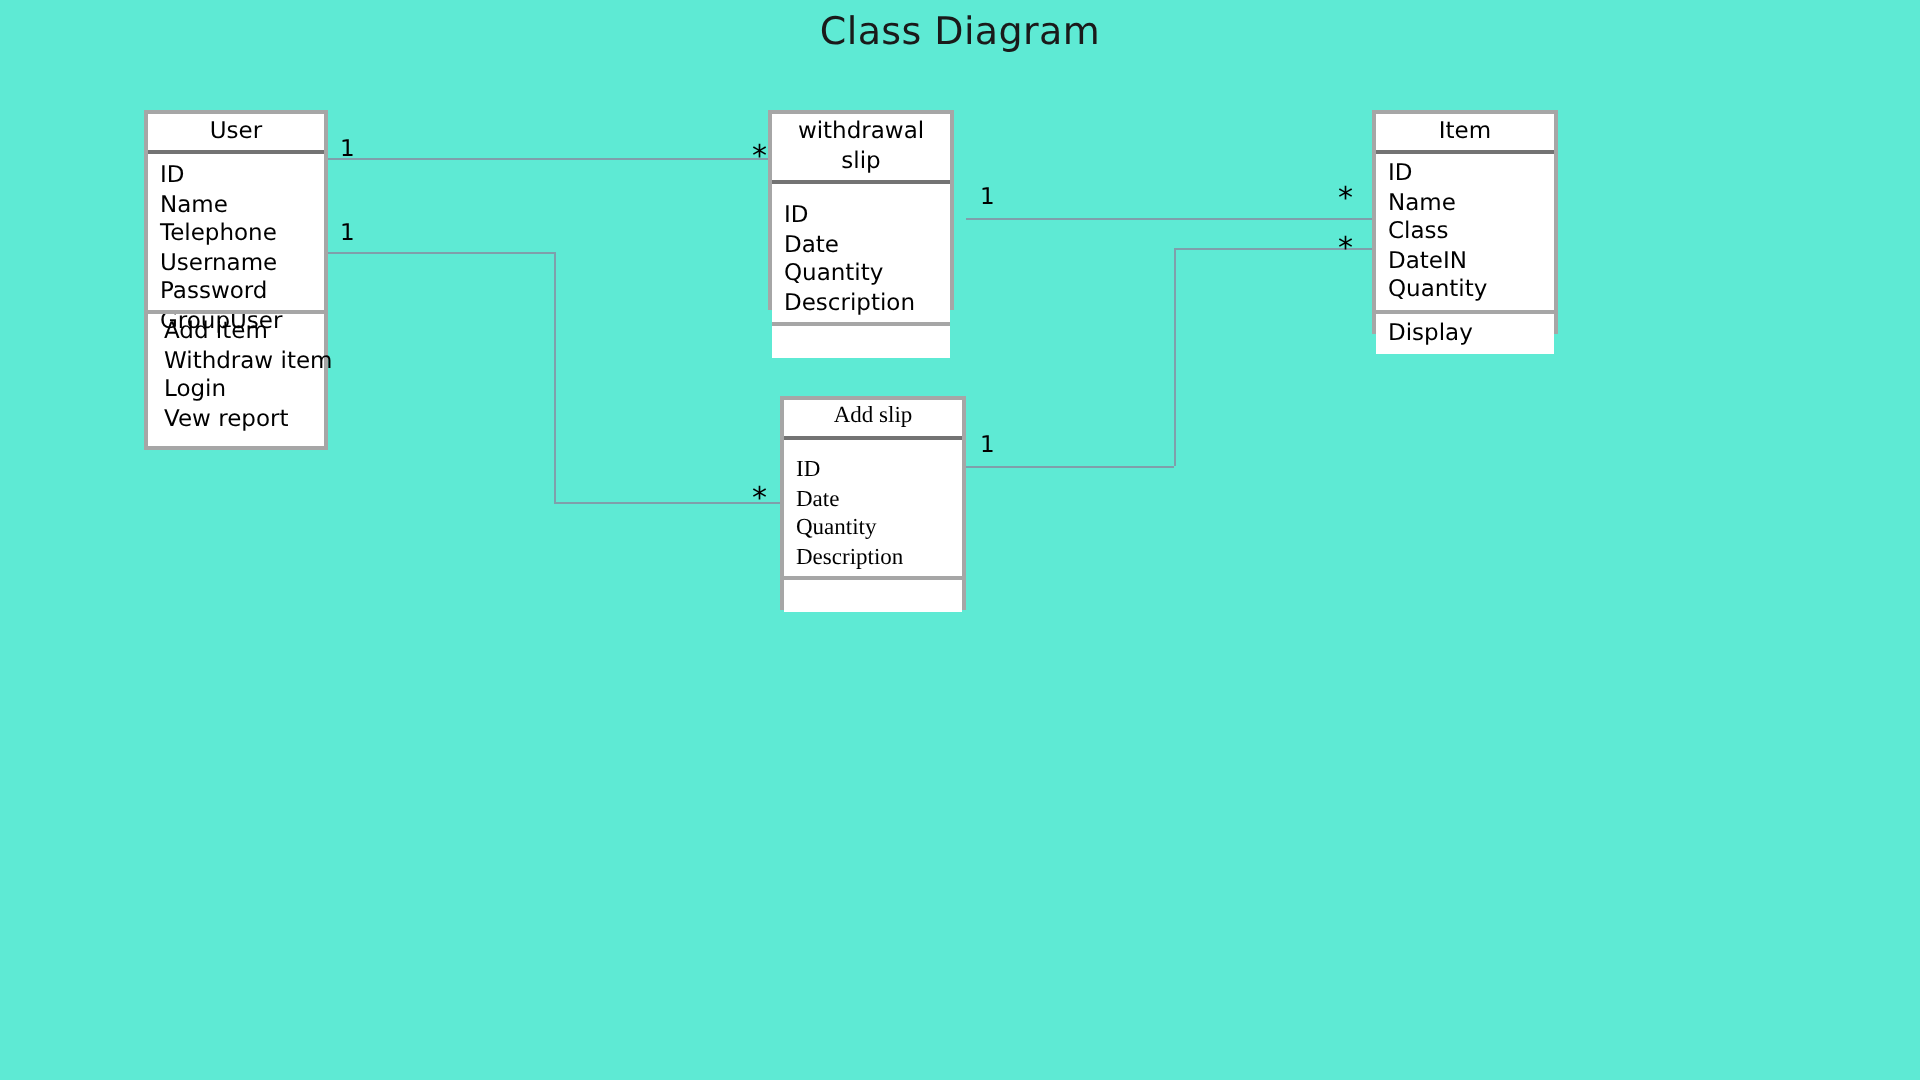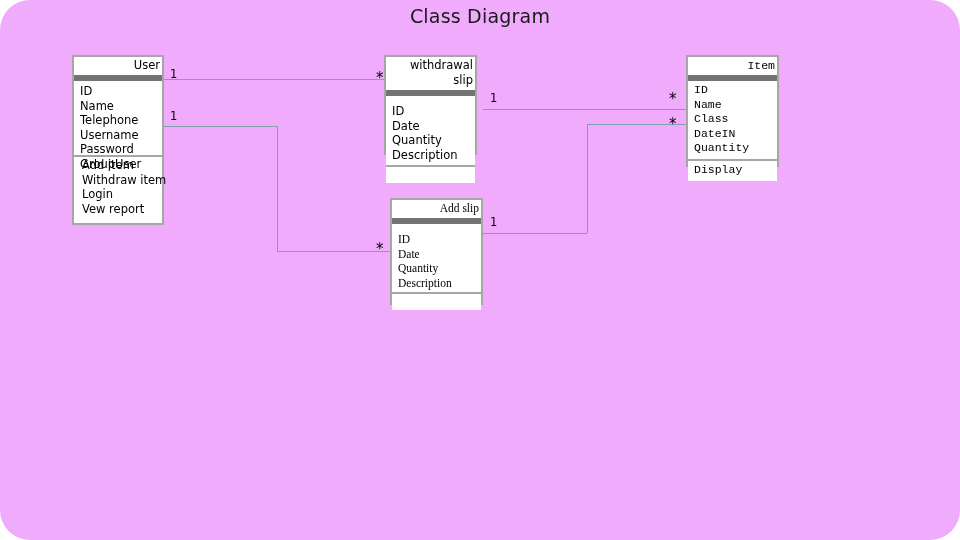--- a/index.html
+++ b/index.html
@@ -4,24 +4,23 @@
 <style>
   html, body {
     margin: 0;
     padding: 0;
     background: #ffffff;
   }
   #canvas {
     position: relative;
     width: 960px;
     height: 540px;
-    background: #f0abfc;
+    background: #5eead4;
     overflow: hidden;
     font-family: "DejaVu Sans", sans-serif;
-    border-radius: 30px;
   }
   #diagram-title {
     position: absolute;
     left: 0;
     top: 5px;
     width: 960px;
     text-align: center;
     font-size: 19px;
     color: #1a1a1a;
     font-weight: 400;
@@ -31,26 +30,26 @@
   
   .uml-class {
     position: absolute;
     box-sizing: border-box;
     background: #ffffff;
     border: 2px solid #a6a6a6;
     z-index: 5;
   }
   .uml-header {
     box-sizing: border-box;
-    text-align: right;
+    text-align: center;
     font-size: 11.5px;
     color: #000000;
     line-height: 15px;
     padding: 1px 2px 2px 2px;
-    border-bottom: 6px solid #737373;
+    border-bottom: 2px solid #737373;
     background: #ffffff;
   }
   .uml-compartment {
     box-sizing: border-box;
     padding: 3px 16px 3px 6px;
     background: #ffffff;
   }
   .uml-compartment.bordered {
     border-top: 2px solid #a6a6a6;
   }
@@ -165,21 +164,21 @@
     <div class="uml-header">Add slip</div>
     <div class="uml-compartment" style="height:68px; padding-top:8px;">
       <div class="uml-row">ID</div>
       <div class="uml-row">Date</div>
       <div class="uml-row">Quantity</div>
       <div class="uml-row">Description</div>
     </div>
     <div class="uml-compartment bordered empty"></div>
   </div>
 
-  <div class="uml-class" style="left:686px; top:55px; width:93px; height:112px;font-family:Liberation Mono, monospace;">
+  <div class="uml-class" style="left:686px; top:55px; width:93px; height:112px;">
     <div class="uml-header">Item</div>
     <div class="uml-compartment" style="padding-top:2px;">
       <div class="uml-row">ID</div>
       <div class="uml-row">Name</div>
       <div class="uml-row">Class</div>
       <div class="uml-row">DateIN</div>
       <div class="uml-row">Quantity</div>
     </div>
     <div class="uml-compartment bordered" style="padding-top:2px;">
       <div class="uml-row">Display</div>

